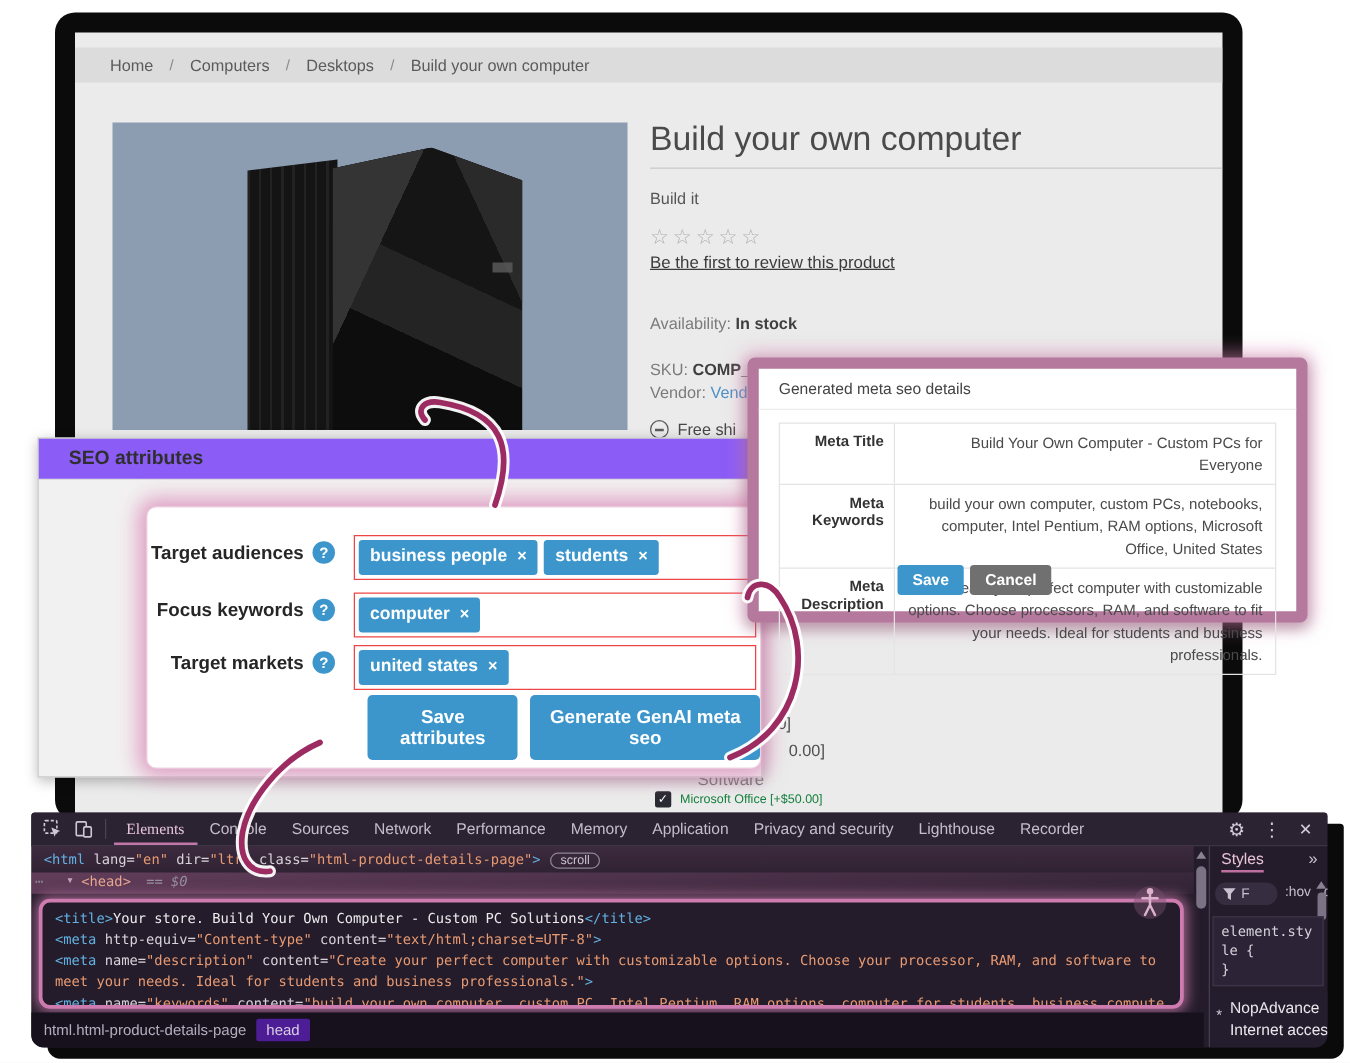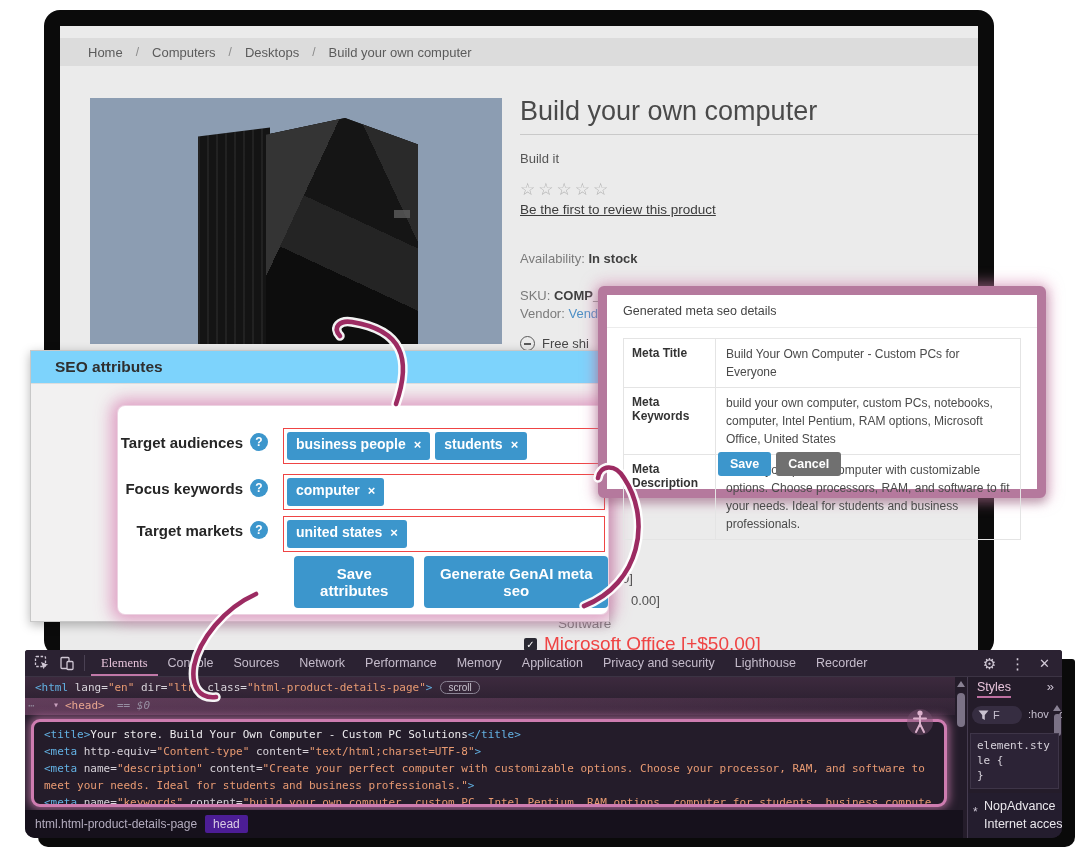--- a/index.html
+++ b/index.html
@@ -44,26 +44,26 @@
   .freeship { top:310px; font-size:13px; color:#474747; display:flex; align-items:center; gap:7px; }
   .freeship-icon { width:15px; height:15px; border:1.4px solid #5a5a5a; border-radius:50%; display:inline-block; position:relative; }
   .freeship-icon:after { content:""; position:absolute; left:3px; top:6px; width:7px; height:2px; background:#5a5a5a; }
 
   
   .frag { position:absolute; font-size:13px; color:#4f4f4f; z-index:3; }
   .software-label { position:absolute; left:558px; top:616px; font-size:13.5px; color:#7b7b7b; z-index:3; }
   .opt-row { position:absolute; left:524px; top:633px; display:flex; align-items:center; gap:7px; z-index:3; }
   .checkbox { width:13px; height:13px; background:#2a2a33; border-radius:2px; color:#fff;
     font-size:10px; line-height:13px; text-align:center; }
-  .opt-label { font-size:19px; color:#ef4444; }
+  .opt-label { font-size:10px; color:#15803d; }
 
   
   .seo-card { position:absolute; left:30px; top:350px; width:580px; height:272px; background:#f2f1f1;
     border:1px solid #c8c8c8; box-shadow:0 3px 10px rgba(0,0,0,.28); z-index:20; }
-  .seo-card-header { height:33px; background:#7dd3fc; border-bottom:1px solid #dddddd;
+  .seo-card-header { height:33px; background:#8b5cf6; border-bottom:1px solid #dddddd;
     display:flex; align-items:center; padding-left:24px; font-size:15.5px; font-weight:600; color:#2f2f2f; }
   .seo-panel { position:absolute; left:118px; top:406px; width:490px; height:208px; background:#ffffff;
     border-radius:7px; z-index:21; padding-top:20px;
     box-shadow:0 0 0 1px #ecd2e1, 0 0 16px 7px rgba(219,140,185,.8); }
   .seo-row { position:relative; height:46px; }
   .seo-row.small { height:42px; }
   .seo-label { position:absolute; right:365px; top:8px; width:130px; text-align:right;
     font-size:15px; font-weight:bold; color:#262626; white-space:nowrap; }
   .help-circle { position:absolute; left:132px; top:7px; width:18px; height:18px; border-radius:50%;
     background:#3c96cc; color:#fff; font-size:12px; font-weight:bold; text-align:center; line-height:18px; cursor:pointer; }
@@ -75,21 +75,21 @@
   .seo-buttons { position:absolute; left:176px; top:150px; display:flex; gap:10px;border-radius:15px; }
   .blue-btn { background:#3c96cc; color:#fff; border:none; border-radius:4px; font-size:15px; font-weight:600;
     font-family:"Liberation Sans",sans-serif; padding:9px 15px; cursor:pointer; }
 
   
   .meta-modal { position:absolute; left:598px; top:286px; width:448px; height:212px; background:#ffffff;
     border:9px solid #b5799d; border-radius:6px; z-index:30;
     box-shadow:0 0 14px 4px rgba(216,134,178,.55), 0 4px 10px rgba(0,0,0,.3); }
   .modal-title { font-size:12.5px; color:#444; padding:9px 16px; border-bottom:1px solid #ececec; }
   .meta-table { margin:10px 16px 0 16px; border:1px solid #e4e4e4; }
-  .meta-row { display:flex; border-bottom:1px solid #e4e4e4; }
+  .meta-row { display:flex; border-bottom:1px solid #e4e4e4;text-align:right; }
   .meta-row:last-child { border-bottom:none; }
   .meta-cell-label { width:92px; flex:none; font-size:12px; font-weight:bold; color:#333;
     padding:7px 8px; border-right:1px solid #e4e4e4; }
   .meta-cell-value { flex:1; font-size:12px; color:#4a4a4a; line-height:1.5; padding:6px 10px; }
   .modal-buttons { position:absolute; left:111px; top:157px; display:flex; gap:5px; }
   .modal-btn { border:none; border-radius:3px; color:#fff; font-size:12.5px; font-weight:600;
     font-family:"Liberation Sans",sans-serif; padding:5px 12px; cursor:pointer; }
   .modal-btn.save { background:#3c96cc; }
   .modal-btn.cancel { background:#707070; }
 

